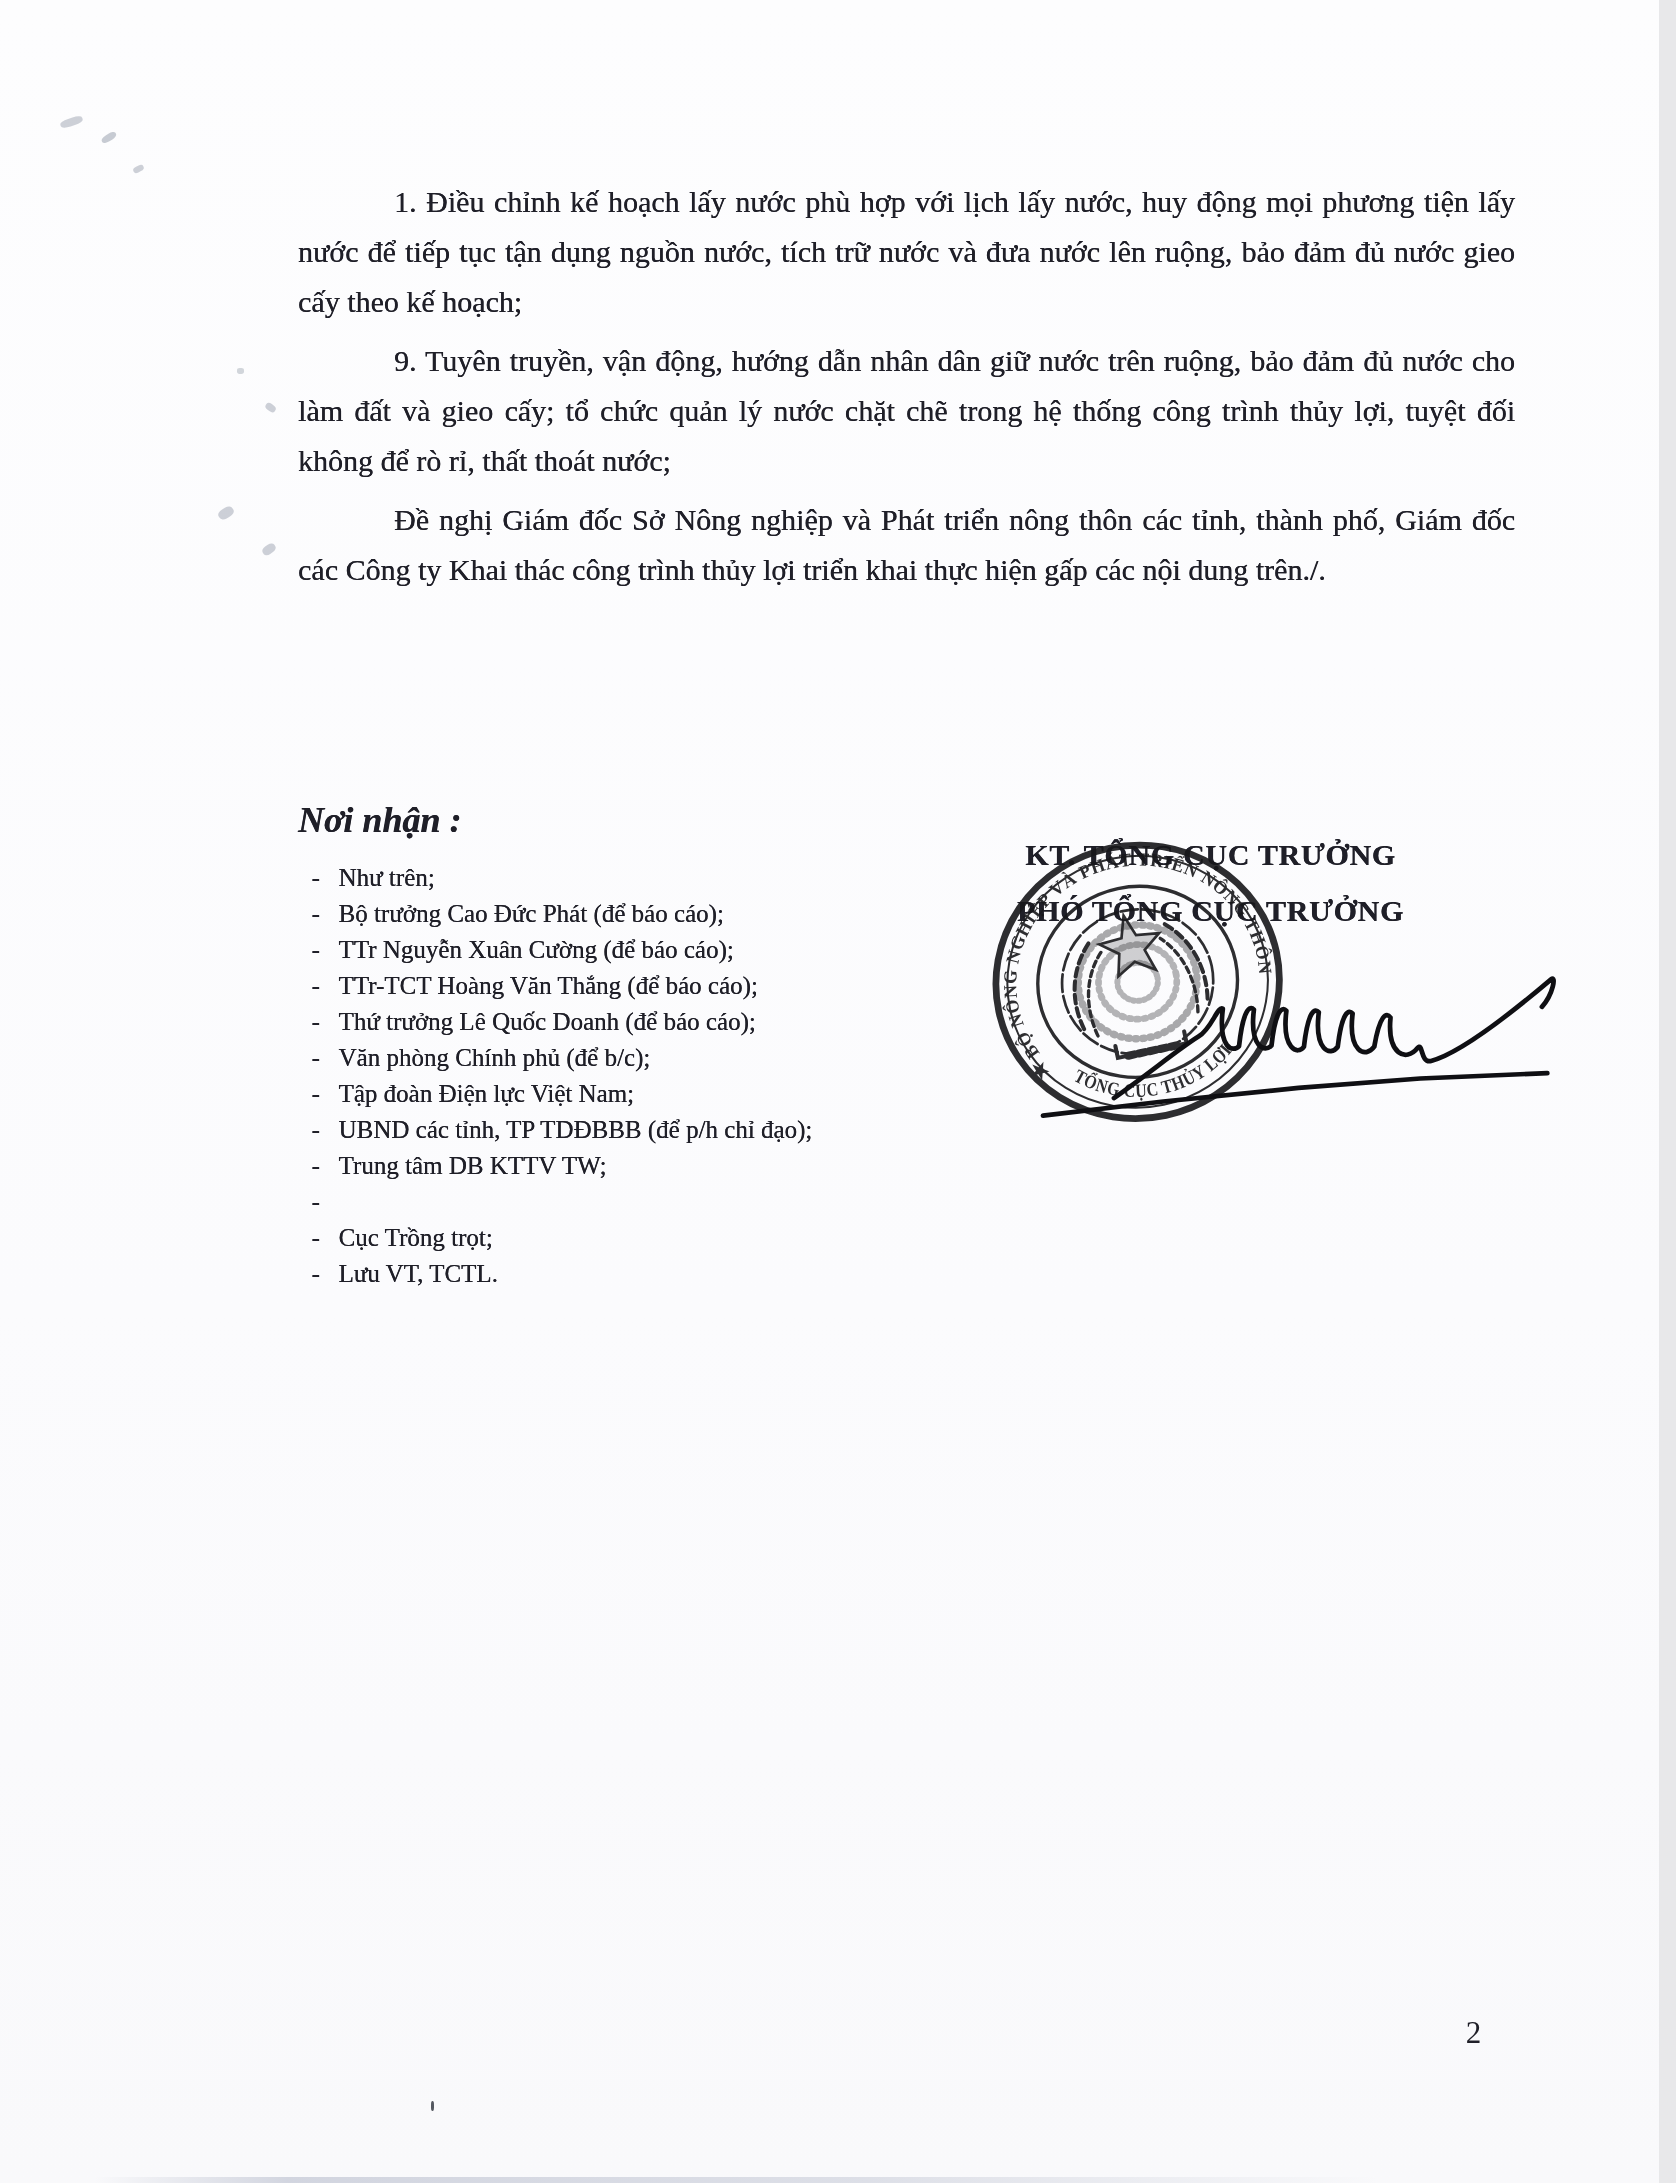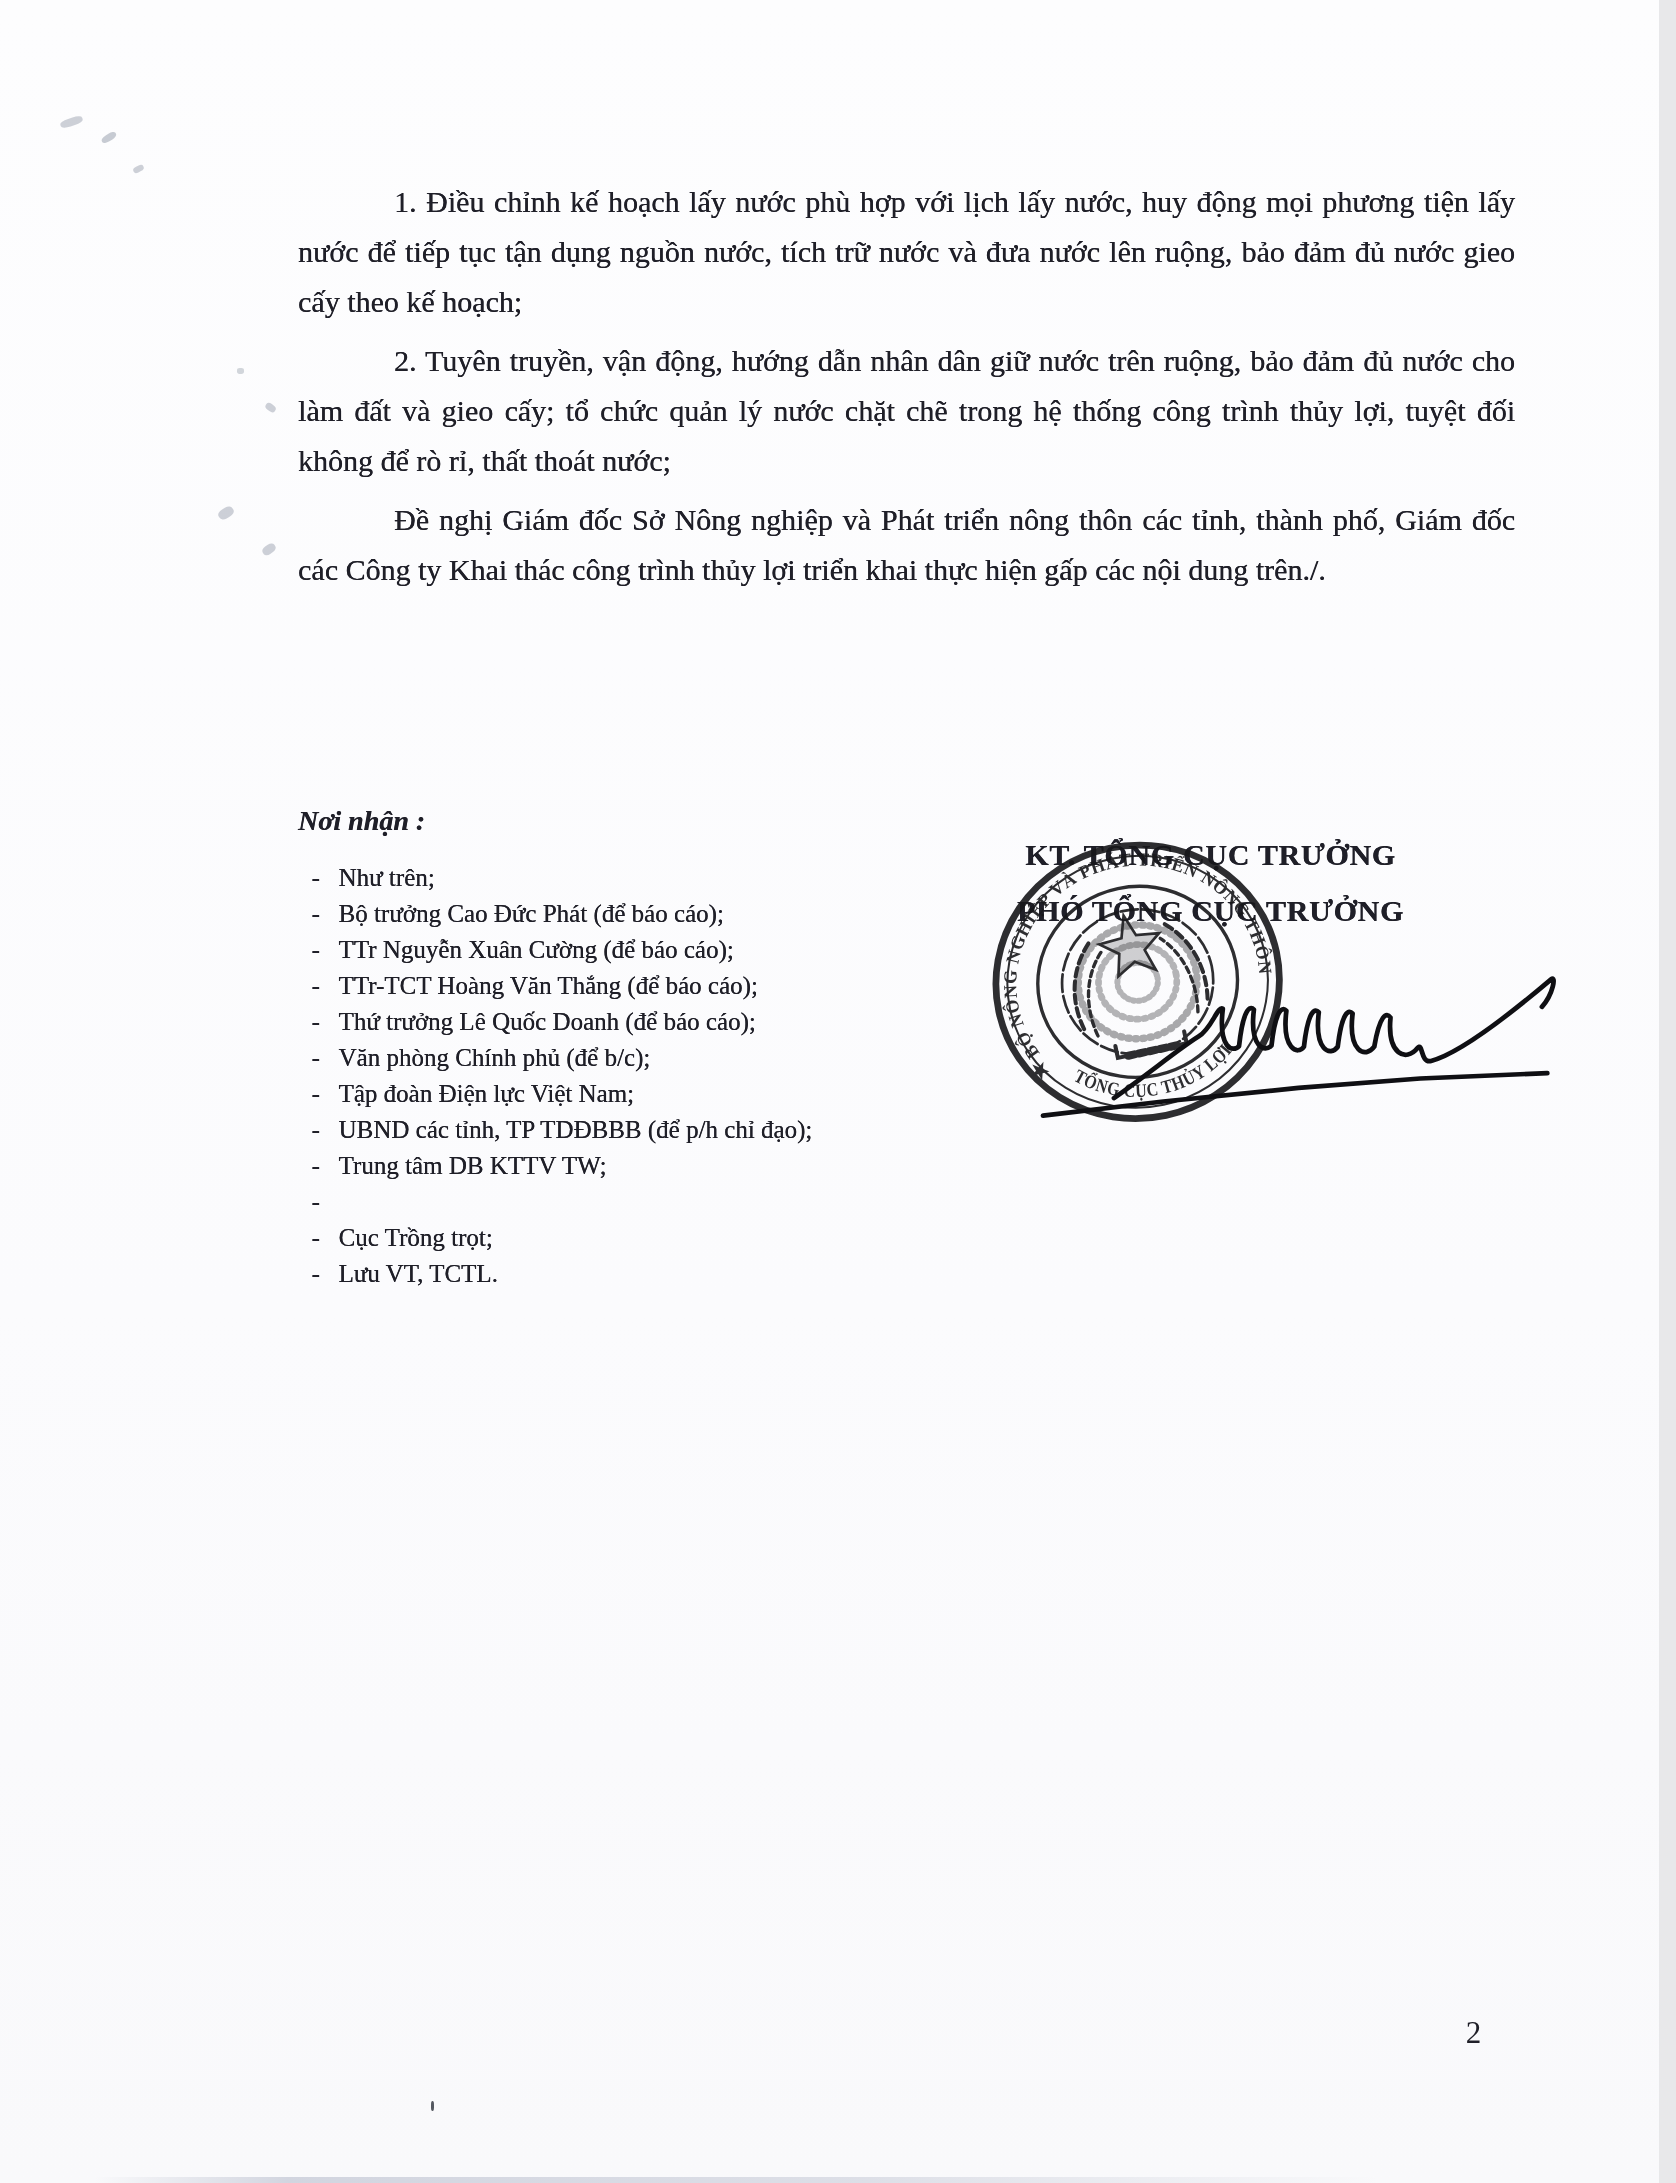--- a/index.html
+++ b/index.html
@@ -17,21 +17,21 @@
   }
   .body-text p{
     margin:0 0 8.8px 0;
     font-size:30px;line-height:50px;
     text-align:justify;text-indent:96px;
     text-shadow:0.3px 0 currentColor;
   }
   
   .recipients{position:absolute;left:298px;top:803px;width:784px;}
   .recipients-heading{
-    font-size:28px;line-height:35px;font-weight:bold;font-style:italic;
+    font-size:36px;line-height:35px;font-weight:bold;font-style:italic;
     text-shadow:0.3px 0 currentColor;
   }
   .recipients ul{list-style:none;margin:21.6px 0 0 0;padding:0;}
   .recipients li{
     display:flex;align-items:baseline;
     font-size:25px;line-height:36px;
     text-shadow:0.2px 0 currentColor;
   }
   .recipients .dash{width:27px;padding-left:13.5px;flex:0 0 auto;}
   
@@ -70,21 +70,21 @@
   <div class="smudge" style="left:133px;top:166px;width:10.8px;height:6px;opacity:.45;transform:rotate(-28deg);"></div>
   <div class="smudge" style="left:237px;top:368px;width:6.8px;height:6px;opacity:.4;"></div>
   <div class="smudge" style="left:265px;top:404px;width:10.8px;height:7.4px;opacity:.45;transform:rotate(38deg);"></div>
   <div class="smudge" style="left:218px;top:508px;width:16px;height:10px;opacity:.45;transform:rotate(-30deg);"></div>
   <div class="smudge" style="left:262px;top:545px;width:13.5px;height:8.8px;opacity:.45;transform:rotate(-35deg);"></div>
   <div class="smudge" style="left:431px;top:2101px;width:3.4px;height:9.5px;opacity:.8;background:#2a2f3a;"></div>
   <div class="scan-edge"></div>
 
   <div class="body-text">
     <p>1. Điều chỉnh kế hoạch lấy nước phù hợp với lịch lấy nước, huy động mọi phương tiện lấy nước để tiếp tục tận dụng nguồn nước,  tích trữ nước và đưa nước lên ruộng, bảo đảm đủ nước gieo cấy theo kế hoạch;</p>
-    <p>2. Tuyên truyền, vận động, hướng dẫn nhân dân giữ nước trên ruộng, bảo đảm đủ nước cho làm đất và gieo cấy; tổ chức quản lý nước chặt chẽ trong hệ thống công trình thủy lợi, tuyệt đối không để rò rỉ, thất thoát nước;</p>
+    <p>9. Tuyên truyền, vận động, hướng dẫn nhân dân giữ nước trên ruộng, bảo đảm đủ nước cho làm đất và gieo cấy; tổ chức quản lý nước chặt chẽ trong hệ thống công trình thủy lợi, tuyệt đối không để rò rỉ, thất thoát nước;</p>
     <p>Đề nghị Giám đốc Sở Nông nghiệp và Phát triển nông thôn các tỉnh, thành phố, Giám đốc các Công ty Khai thác công trình thủy lợi triển khai thực hiện gấp các nội dung trên./.</p>
   </div>
 
   <div class="recipients">
     <div class="recipients-heading">Nơi nhận :</div>
     <ul>
       <li>
           <span class="dash">-</span>
           <span>Như trên;</span>
         </li>

